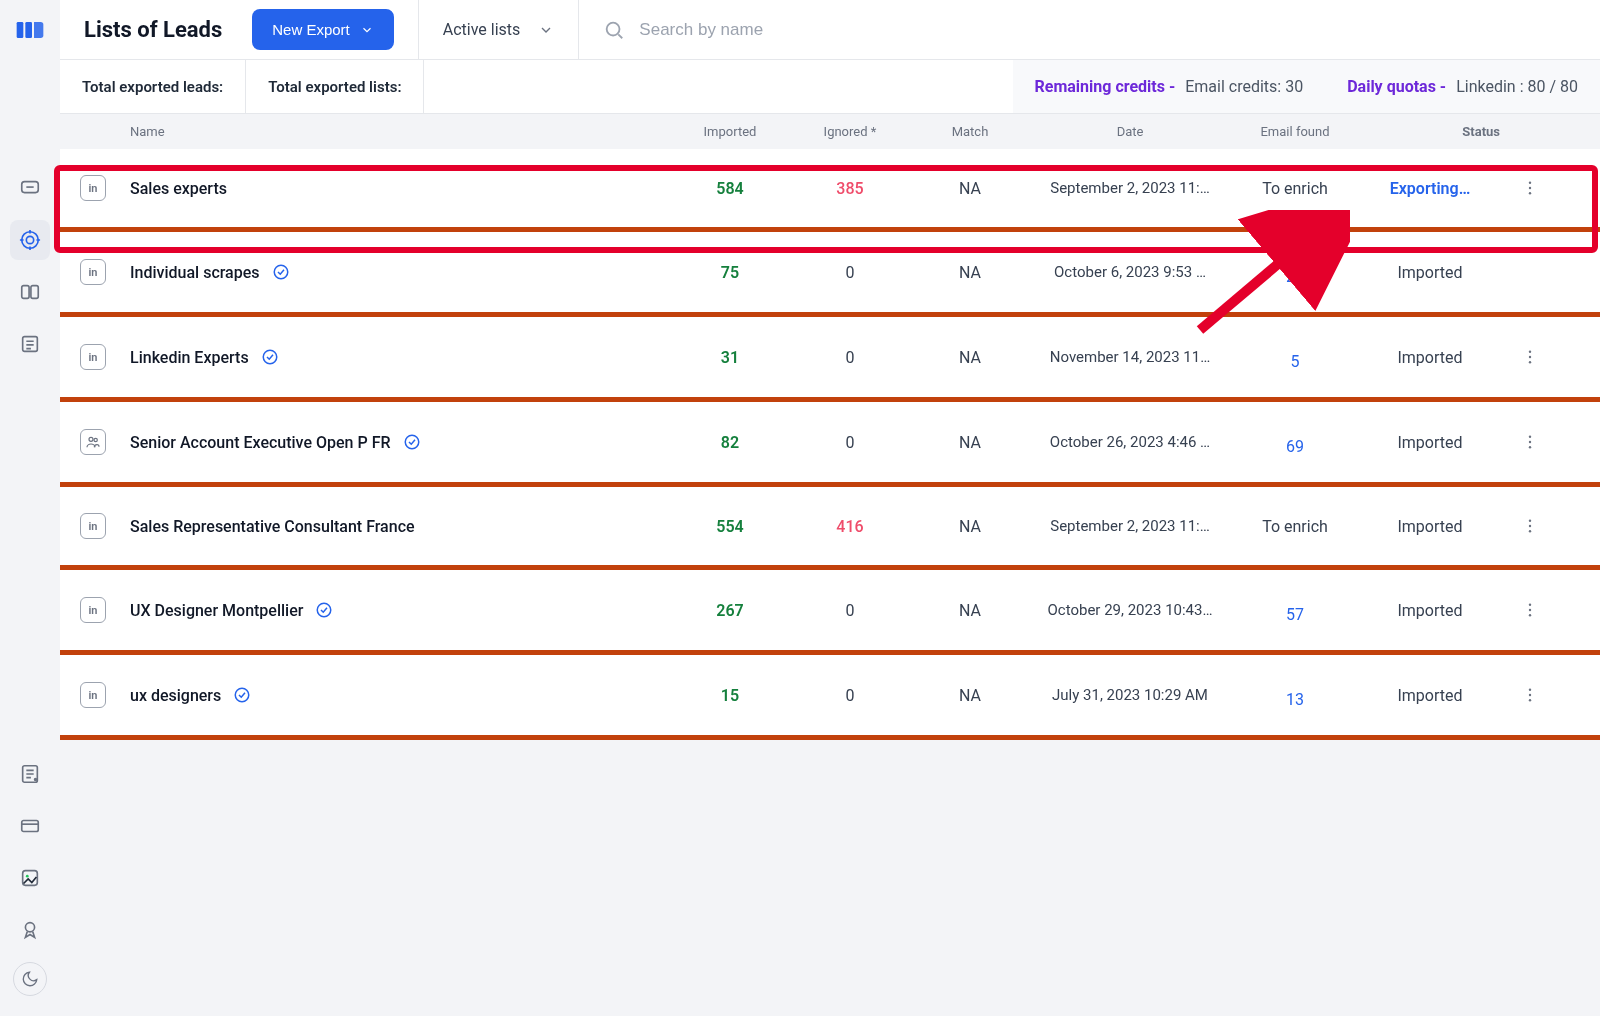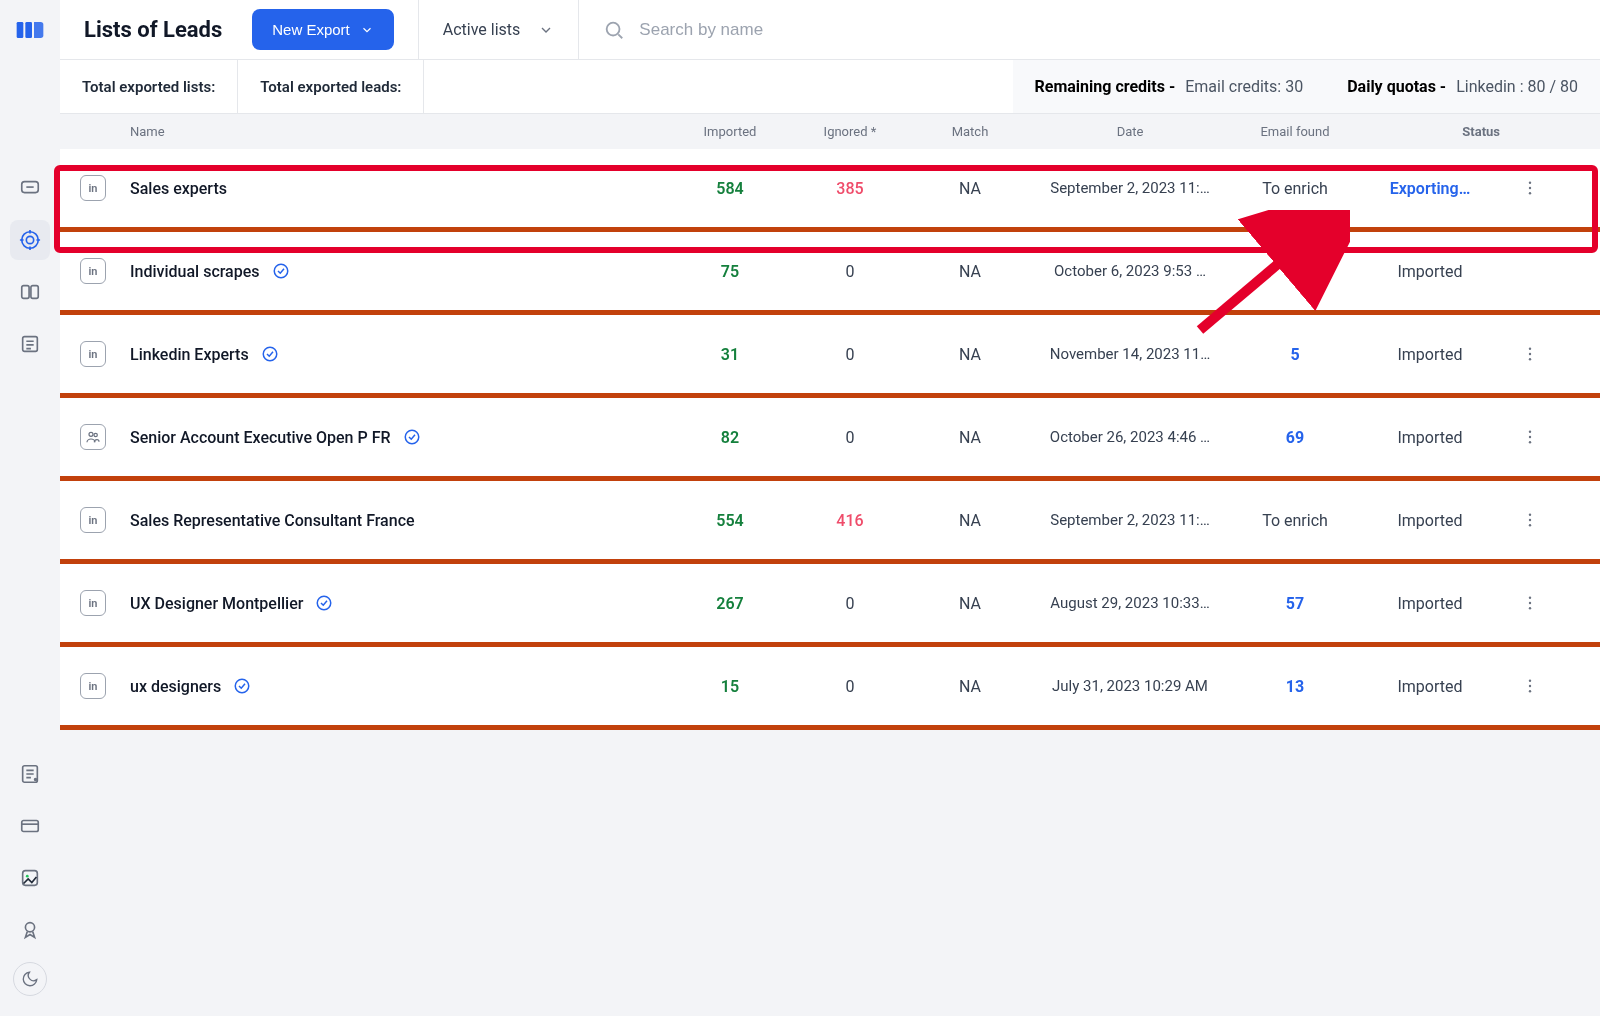--- a/index.html
+++ b/index.html
@@ -57,21 +57,21 @@
   .filter-dd svg { width:16px; height:16px; color:#6b7280; }
   .search-wrap { display:flex; align-items:center; gap:14px; flex:1; padding:0 24px; }
   .search-wrap svg { width:22px; height:22px; color:#9ca3af; }
   .search-input { border:none; outline:none; font-size:17px; color:#374151; flex:1; }
   .search-input::placeholder { color:#9ca3af; }
 
   .statbar { height:54px; background:#fff; display:flex; border-bottom:1px solid #e5e7eb; }
   .stat-cell { padding:0 22px; display:flex; align-items:center; font-size:15px; font-weight:600; color:#1f2937; border-right:1px solid #e5e7eb; }
   .stat-spacer { flex:1; }
   .stat-right { background:#f8f9fb; padding:0 22px; display:flex; align-items:center; gap:10px; }
-  .stat-right .lbl { font-weight:700; color:#000000; }
+  .stat-right .lbl { font-weight:700; color:#6d28d9; }
   .stat-right .val { color:#4b5563; font-weight:400; }
 
   .content { flex:1; padding:0; overflow:auto; }
   .thead {
     display:grid; grid-template-columns: 50px 540px 120px 120px 120px 200px 130px 140px 60px;
     padding: 10px 28px 10px 20px; font-size:13px; color:#6b7280; background:#f3f4f7;
     align-items:center;
   }
   .thead > div:first-child { }
   .row {
@@ -85,21 +85,21 @@
     display:flex; align-items:center; justify-content:center; color:#6b7280; font-size:12px; font-weight:600;
   }
   .name-cell { display:flex; align-items:center; gap:12px; font-weight:500; color:#111827; }
   .verified { width:18px; height:18px; color:#2563eb; }
   .num-center { text-align:center; }
   .imported { color:#15803d; font-weight:600; }
   .ignored-zero { color:#374151; }
   .ignored-red { color:#ef4c6a; font-weight:500; }
   .match { color:#374151; }
   .date { color:#374151; font-size:15px; }
-  .emailfound-link { color:#2563eb; font-weight:700; }
+  .emailfound-link { color:#2563eb; font-weight:400;margin-top:9px; }
   .emailfound-text { color:#374151; }
   .status-cell { color:#374151; }
   .status-link { color:#2563eb; font-weight:600; }
   .more-cell { display:flex; justify-content:center; color:#6b7280; cursor:pointer; }
   .more-cell svg { width:18px; height:18px; }
 
   .hl-box {
     position:absolute; border:6px solid #e4002b; border-radius:6px; pointer-events:none;
     left:54px; top:165px; width:1544px; height:88px; z-index:50;
   }
@@ -205,22 +205,22 @@
       <div class="search-wrap">
         <svg viewBox="0 0 24 24" fill="none" stroke="currentColor" stroke-width="2">
             <circle cx="11" cy="11" r="7"></circle>
             <path d="M21 21l-4.3-4.3"></path>
           </svg>
         <input class="search-input" placeholder="Search by name" style="">
       </div>
     </div>
 
     <div class="statbar">
+      <div class="stat-cell">Total exported leads:</div>
       <div class="stat-cell">Total exported lists:</div>
-      <div class="stat-cell">Total exported leads:</div>
       <div class="stat-spacer"></div>
       <div class="stat-right">
         <span class="lbl">Remaining credits -</span>
         <span class="val">Email credits: 30</span>
       </div>
       <div class="stat-right">
         <span class="lbl">Daily quotas -</span>
         <span class="val">Linkedin : 80 / 80</span>
       </div>
     </div>
@@ -375,21 +375,21 @@
     <div class="name-cell">
       <span>UX Designer Montpellier</span>
       <svg class="verified" viewBox="0 0 24 24" fill="none" stroke="currentColor" stroke-width="2">
                 <circle cx="12" cy="12" r="9"></circle>
                 <path d="M8 12l3 3 5-6"></path>
               </svg>
     </div>
     <div class="num-center imported">267</div>
     <div class="num-center ignored-zero">0</div>
     <div class="num-center match">NA</div>
-    <div class="num-center date">August 29, 2023 10:33…</div>
+    <div class="num-center date">October 29, 2023 10:43…</div>
     <div class="num-center emailfound-link">57</div>
     <div class="status-cell " style="text-align:center;">Imported</div>
     <div class="more-cell">
               <svg viewBox="0 0 24 24" fill="currentColor">
                 <circle cx="12" cy="5" r="1.6"></circle>
                 <circle cx="12" cy="12" r="1.6"></circle>
                 <circle cx="12" cy="19" r="1.6"></circle>
               </svg>
             </div>
   </div>

